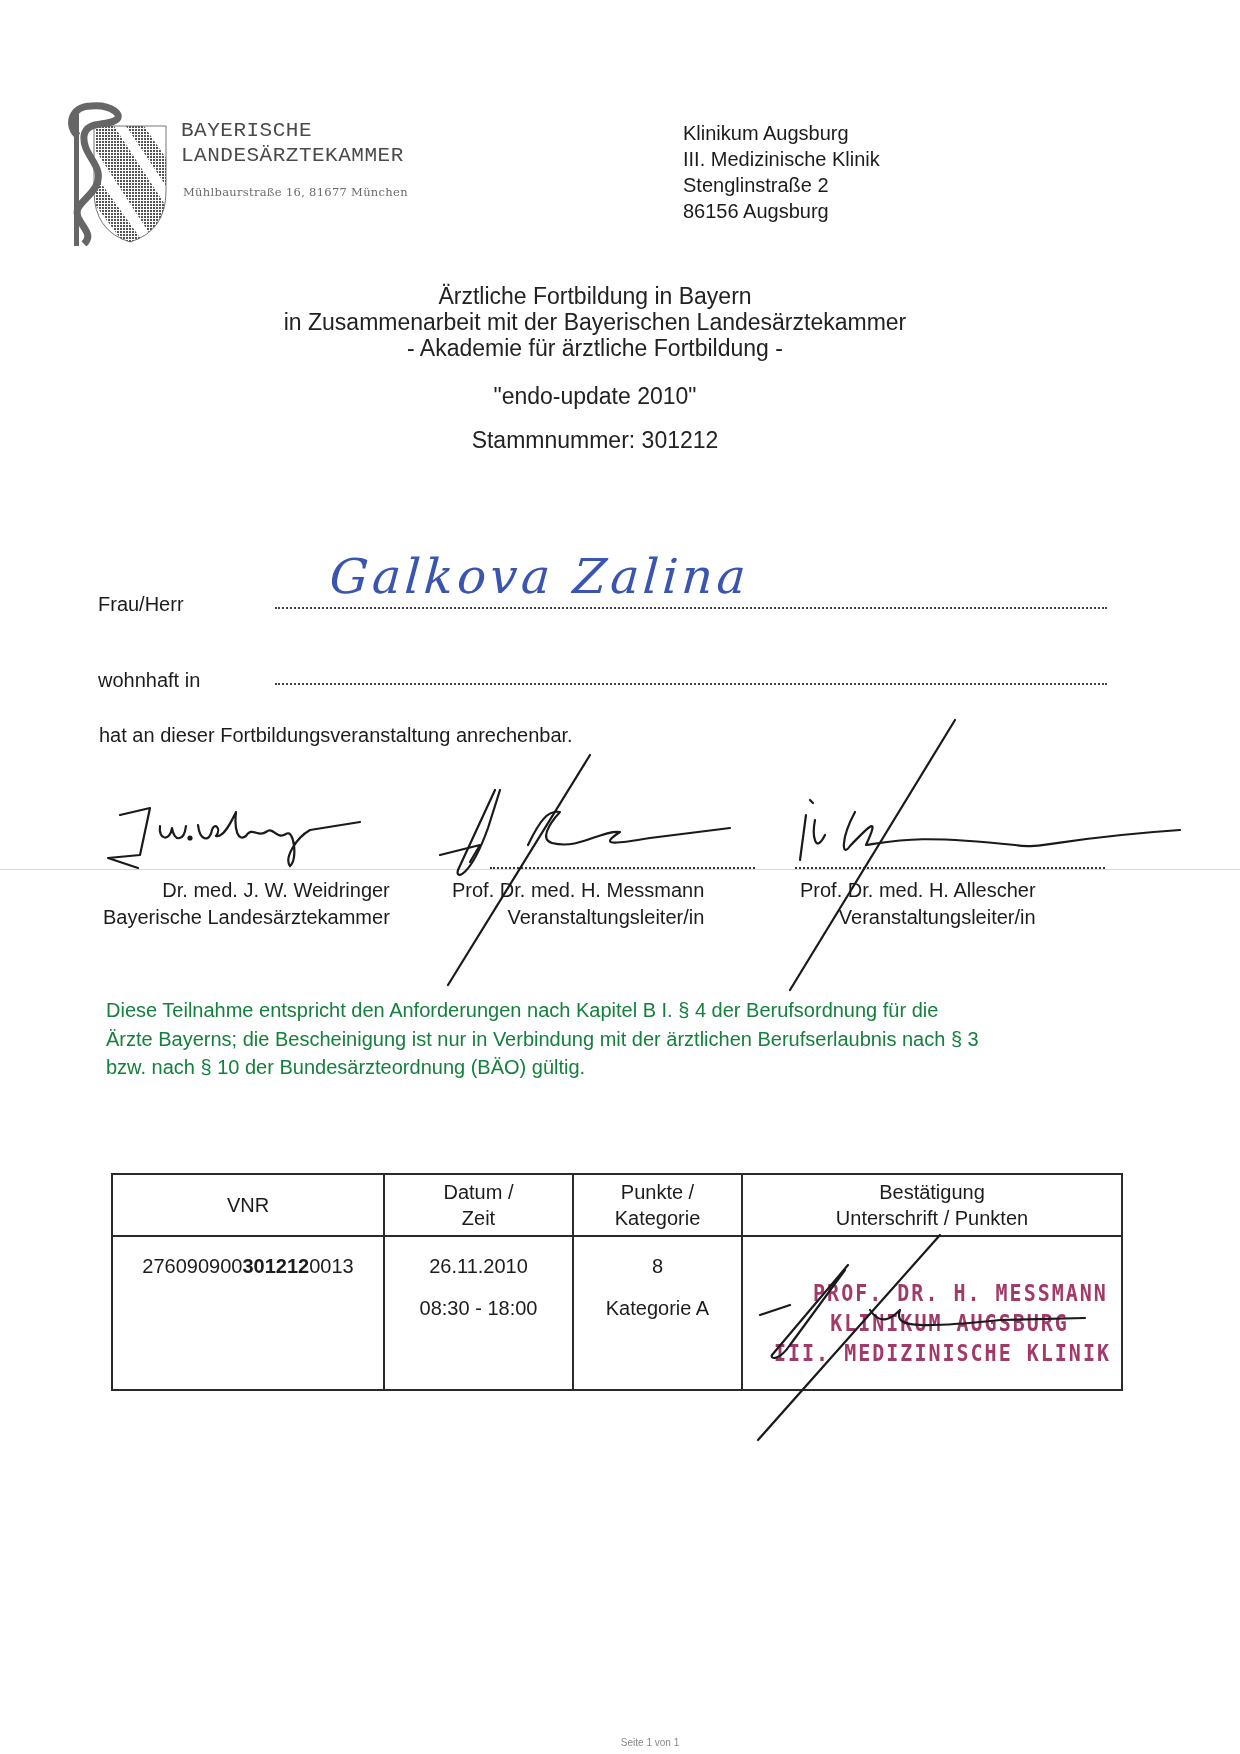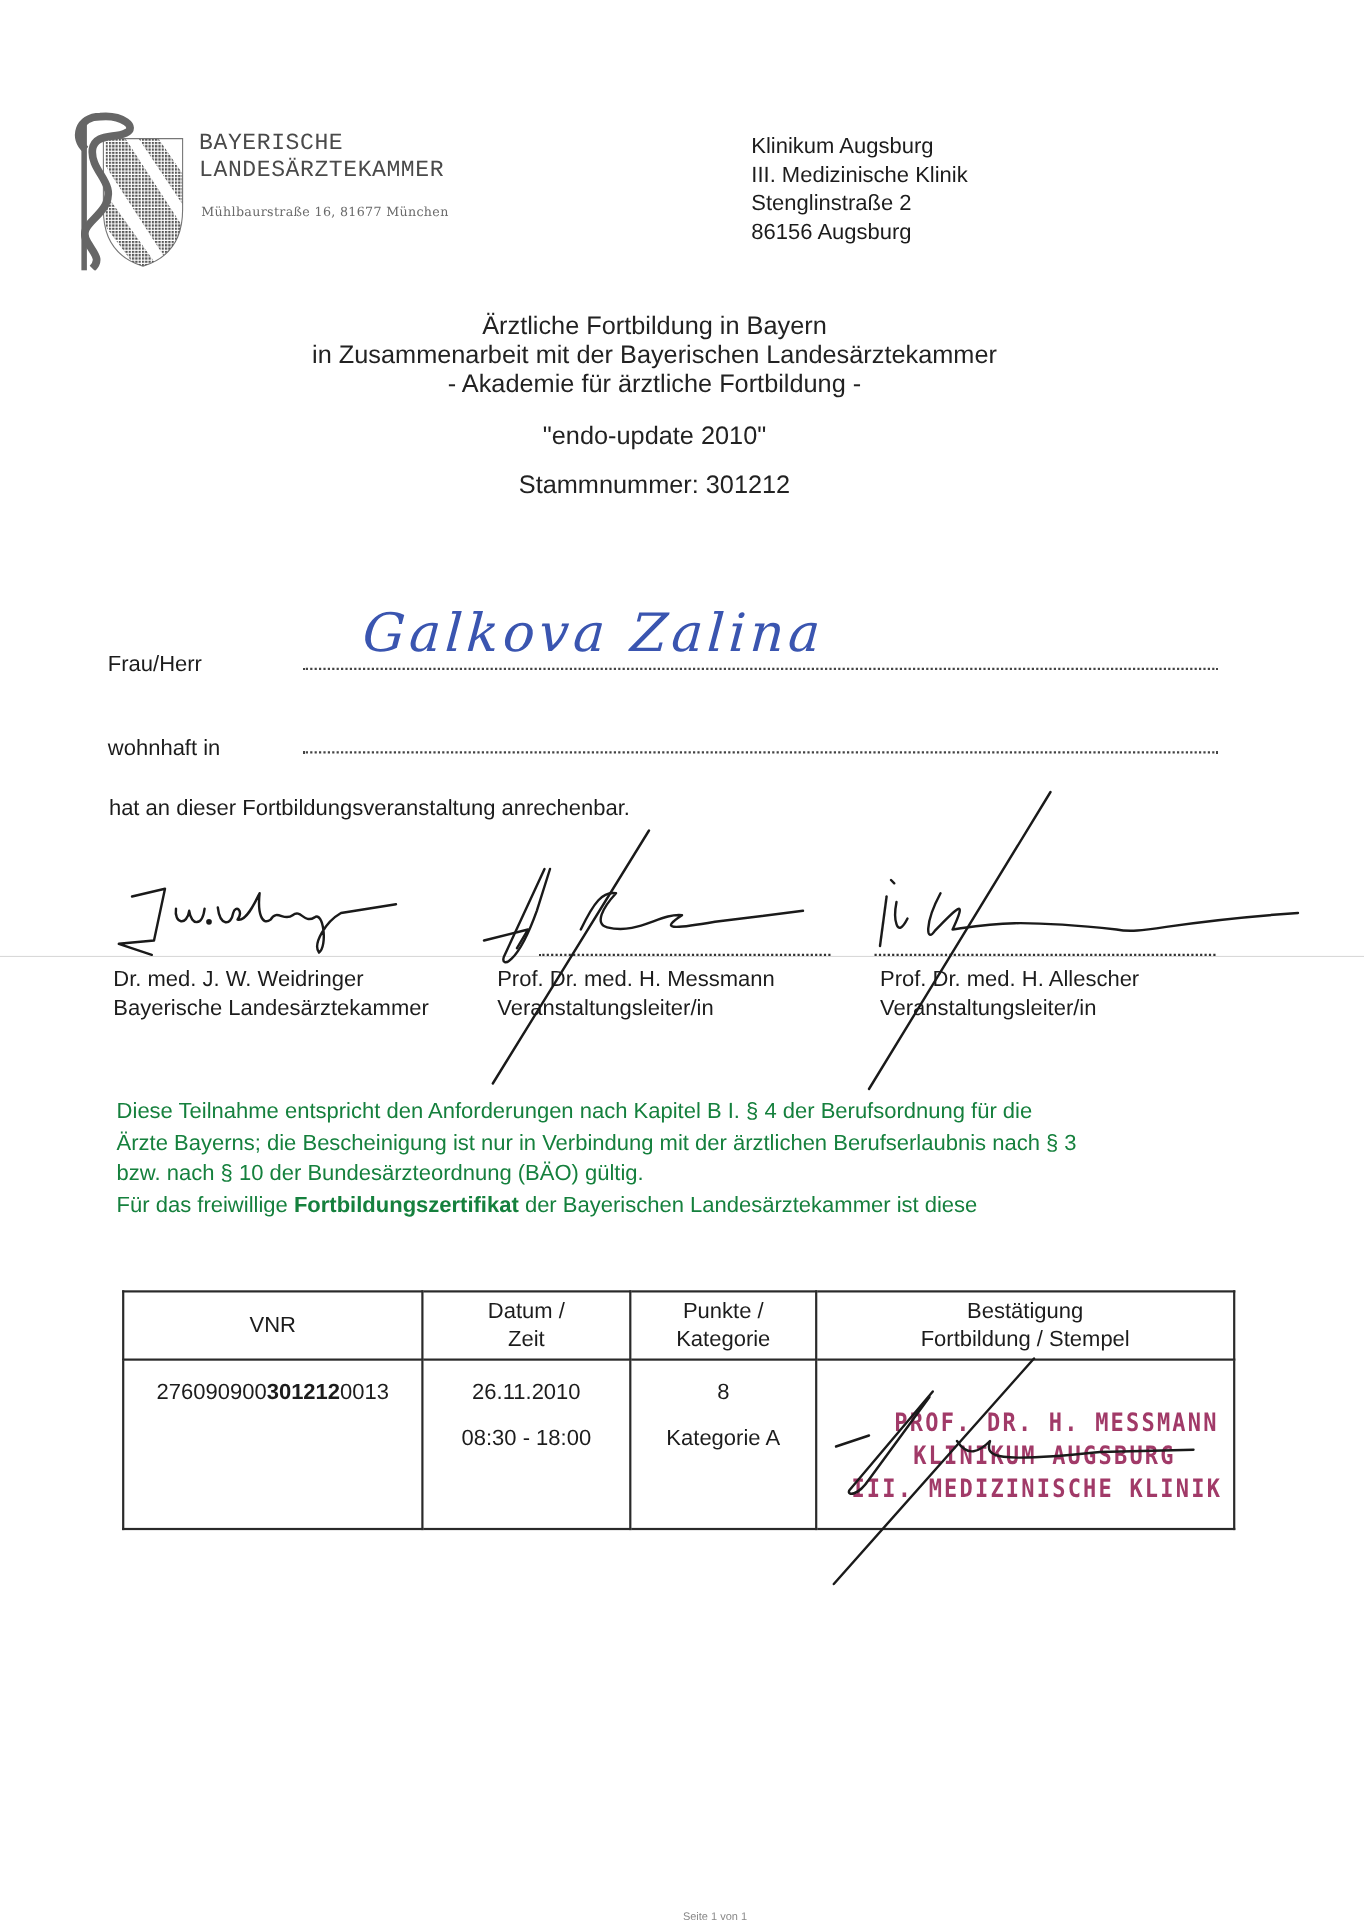--- a/index.html
+++ b/index.html
@@ -19,21 +19,21 @@
   .title-block .gap { height: 22px; }
   .title-block .gap2 { height: 18px; }
   
   .field-label { left: 98px; font-size: 20px; color: #1c1c1c; }
   .dotline { left: 275px; width: 832px; height: 0; border-bottom: 2px dotted #444; }
   .handname { left: 330px; top: 548px; font-family: "DejaVu Serif", serif; font-style: italic; font-size: 48px; color: #3a55b0; letter-spacing: 4px; transform: skewX(-4deg); }
   .teilg { left: 99px; top: 724px; font-size: 20px; color: #1c1c1c; }
   
   .sig-line { height: 0; border-bottom: 2px dotted #333; top: 867px; }
   .scanline { left: 0; width: 1240px; top: 869px; height: 1px; background: #d9d9d9; }
-  .signer { font-size: 20px; line-height: 27px; color: #1c1c1c; white-space: nowrap; }
+  .signer { font-size: 20px; line-height: 27px; color: #1c1c1c; white-space: nowrap; text-align: right; }
   .sigsvg { left: 0; top: 0; width: 1240px; height: 1754px; pointer-events: none; }
   
   .para { left: 106px; top: 996px; width: 1000px; font-size: 20px; line-height: 28.5px; color: #15803d; }
   .para p { margin: 0; white-space: nowrap; }
   
   .cert-table { left: 111px; top: 1173px; border-collapse: collapse; font-size: 20px; color: #1c1c1c; }
   .cert-table td { border: 2px solid #2a2a2a; text-align: center; vertical-align: middle; padding: 0; }
   .cert-table tr.head td { height: 60px; line-height: 26px; }
   .cert-table tr.body td { height: 136px; vertical-align: top; padding-top: 16px; line-height: 26px; }
   .cert-table .c1 { width: 270px; }
@@ -115,38 +115,37 @@
 </div>
 <div class="abs signer" style="left:800px; top:877px">
   <div>Prof. Dr. med. H. Allescher</div>
   <div>Veranstaltungsleiter/in</div>
 </div>
 
 <div class="abs para">
   <p>Diese Teilnahme entspricht den Anforderungen nach Kapitel B I. § 4 der Berufsordnung für die</p>
   <p>Ärzte Bayerns; die Bescheinigung ist nur in Verbindung mit der ärztlichen Berufserlaubnis nach § 3</p>
   <p>bzw. nach § 10 der Bundesärzteordnung (BÄO) gültig.</p>
-  <p><span>Für das freiwillige </span><b>Fortbildungszertifikat</b><span> der Bayerischen Landesärztekammer ist diese</span></p>
 </div>
 
 <table class="abs cert-table">
   <tbody>
       <tr class="head">
     <td class="c1"><span>VNR</span></td>
     <td class="c2">
           <div>Datum /</div>
           <div>Zeit</div>
         </td>
     <td class="c3">
           <div>Punkte /</div>
           <div>Kategorie</div>
         </td>
     <td class="c4">
           <div>Bestätigung</div>
-          <div>Fortbildung / Stempel</div>
+          <div>Unterschrift / Punkten</div>
         </td>
   </tr>
   <tr class="body">
     <td class="c1 vnr"><span>27609090</span><span>0</span><b>301212</b><span>0013</span></td>
     <td class="c2">
           <div>26.11.2010</div>
           <div class="line2">08:30 - 18:00</div>
         </td>
     <td class="c3">
           <div>8</div>

